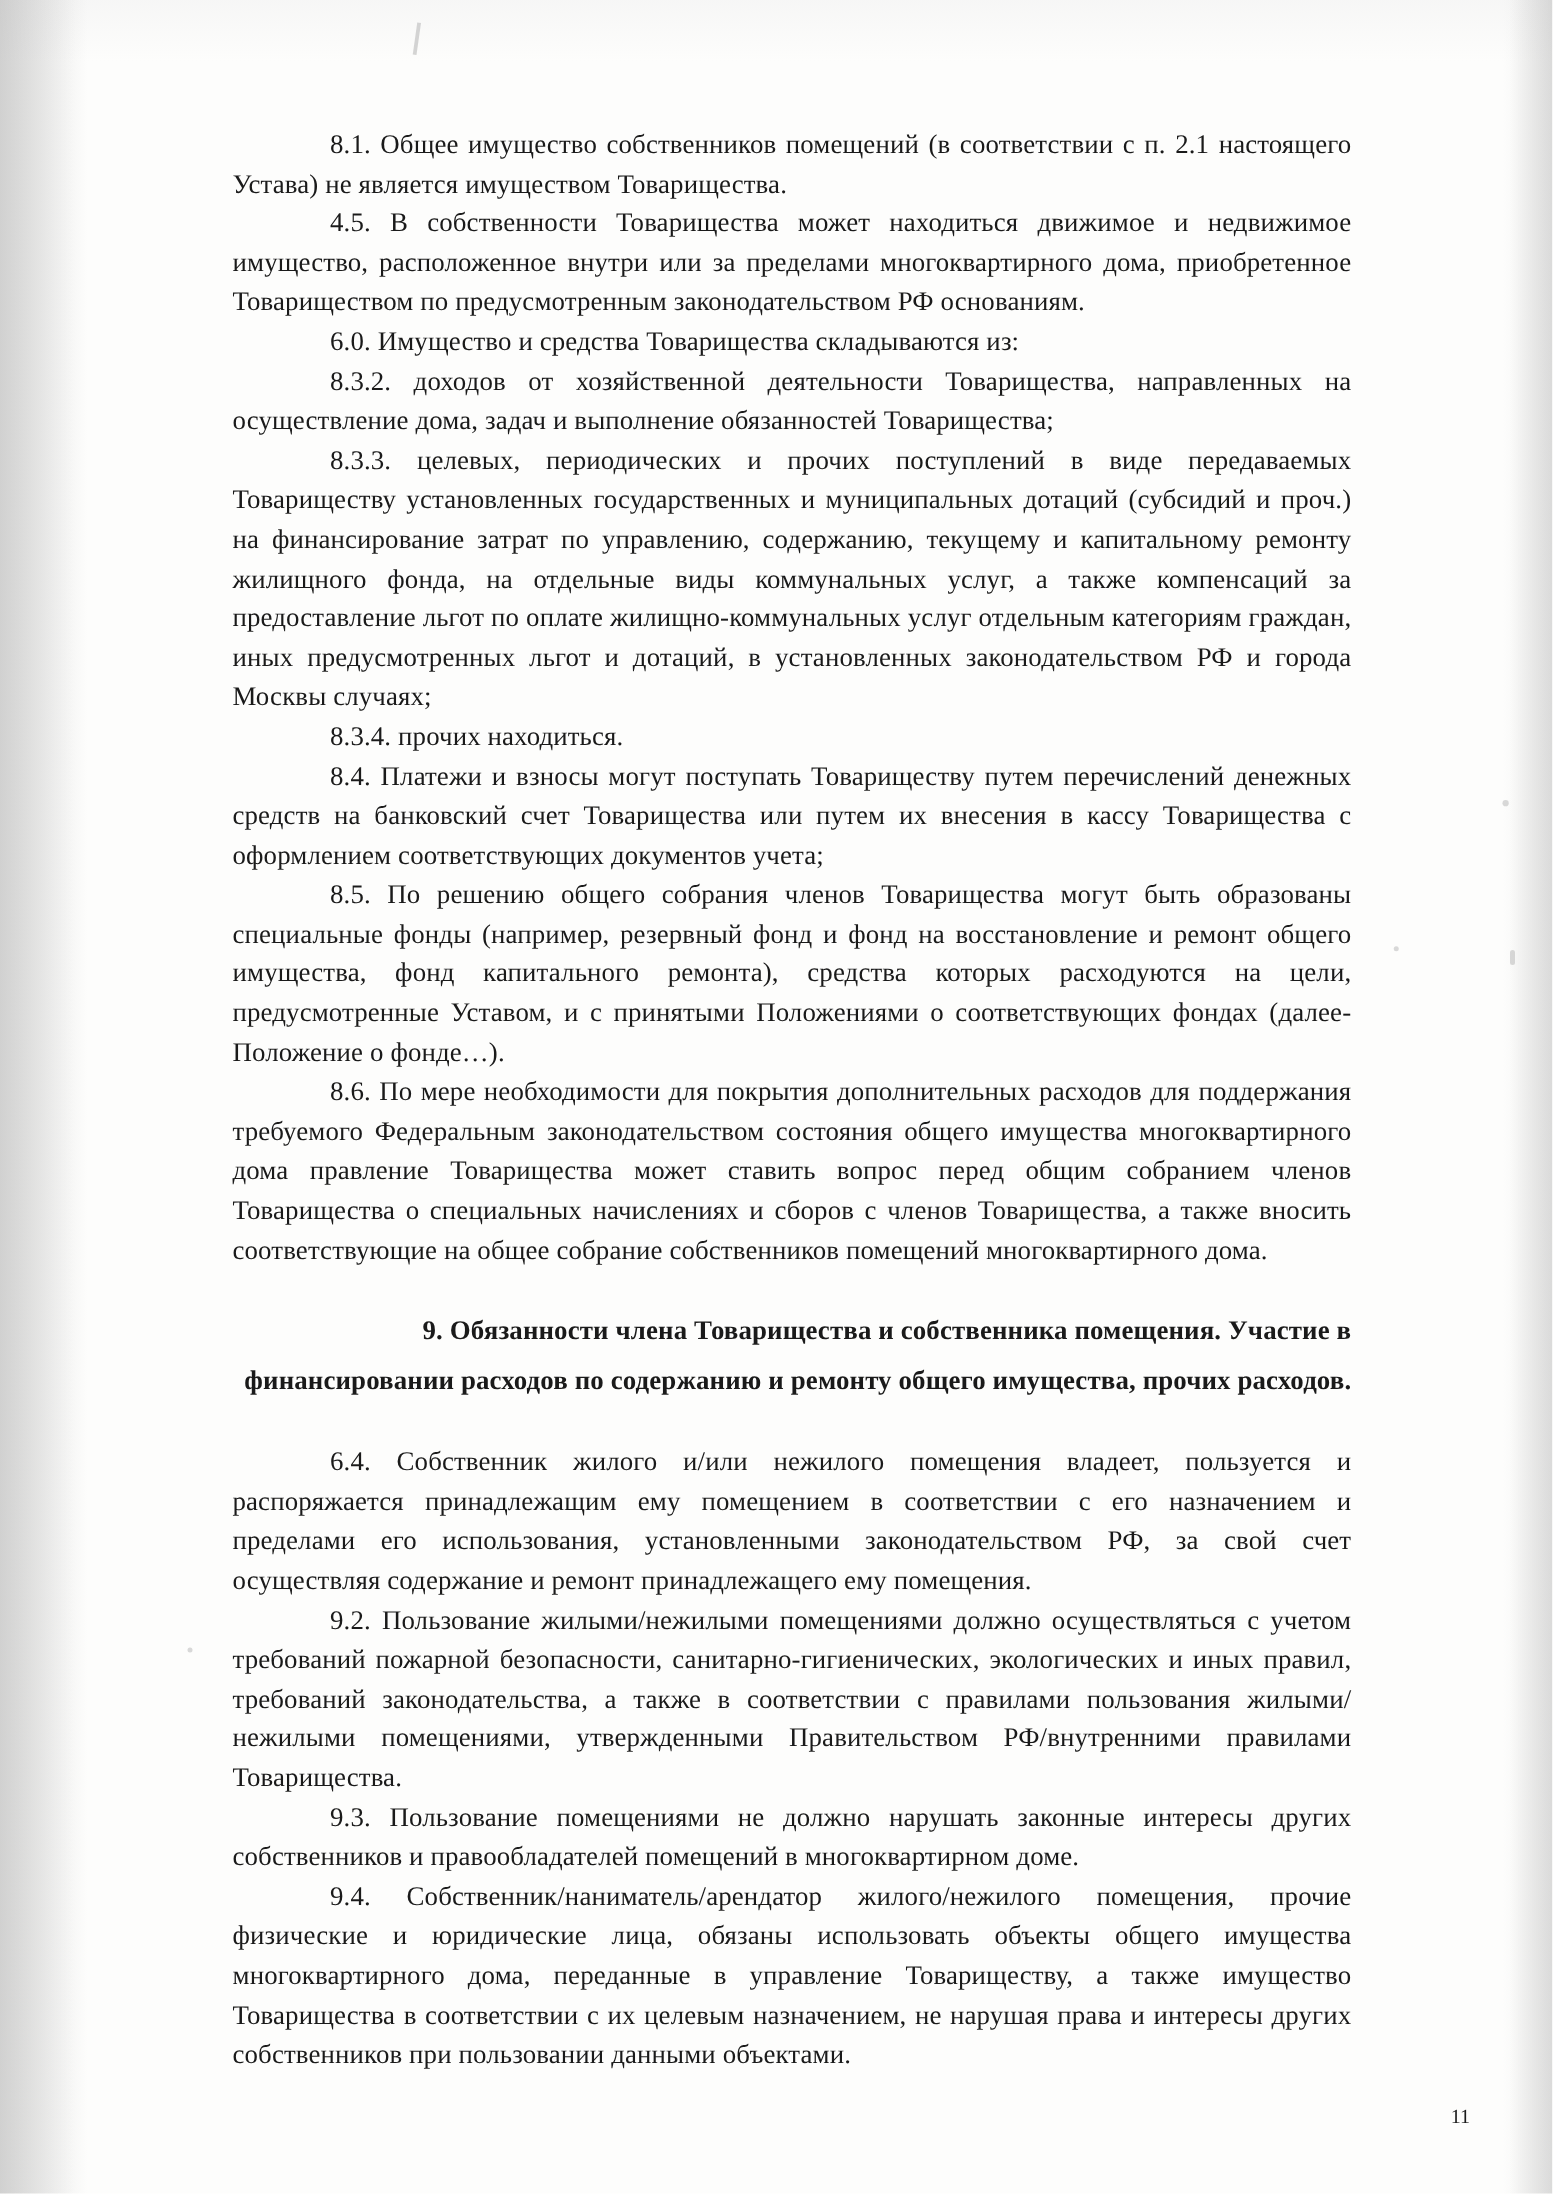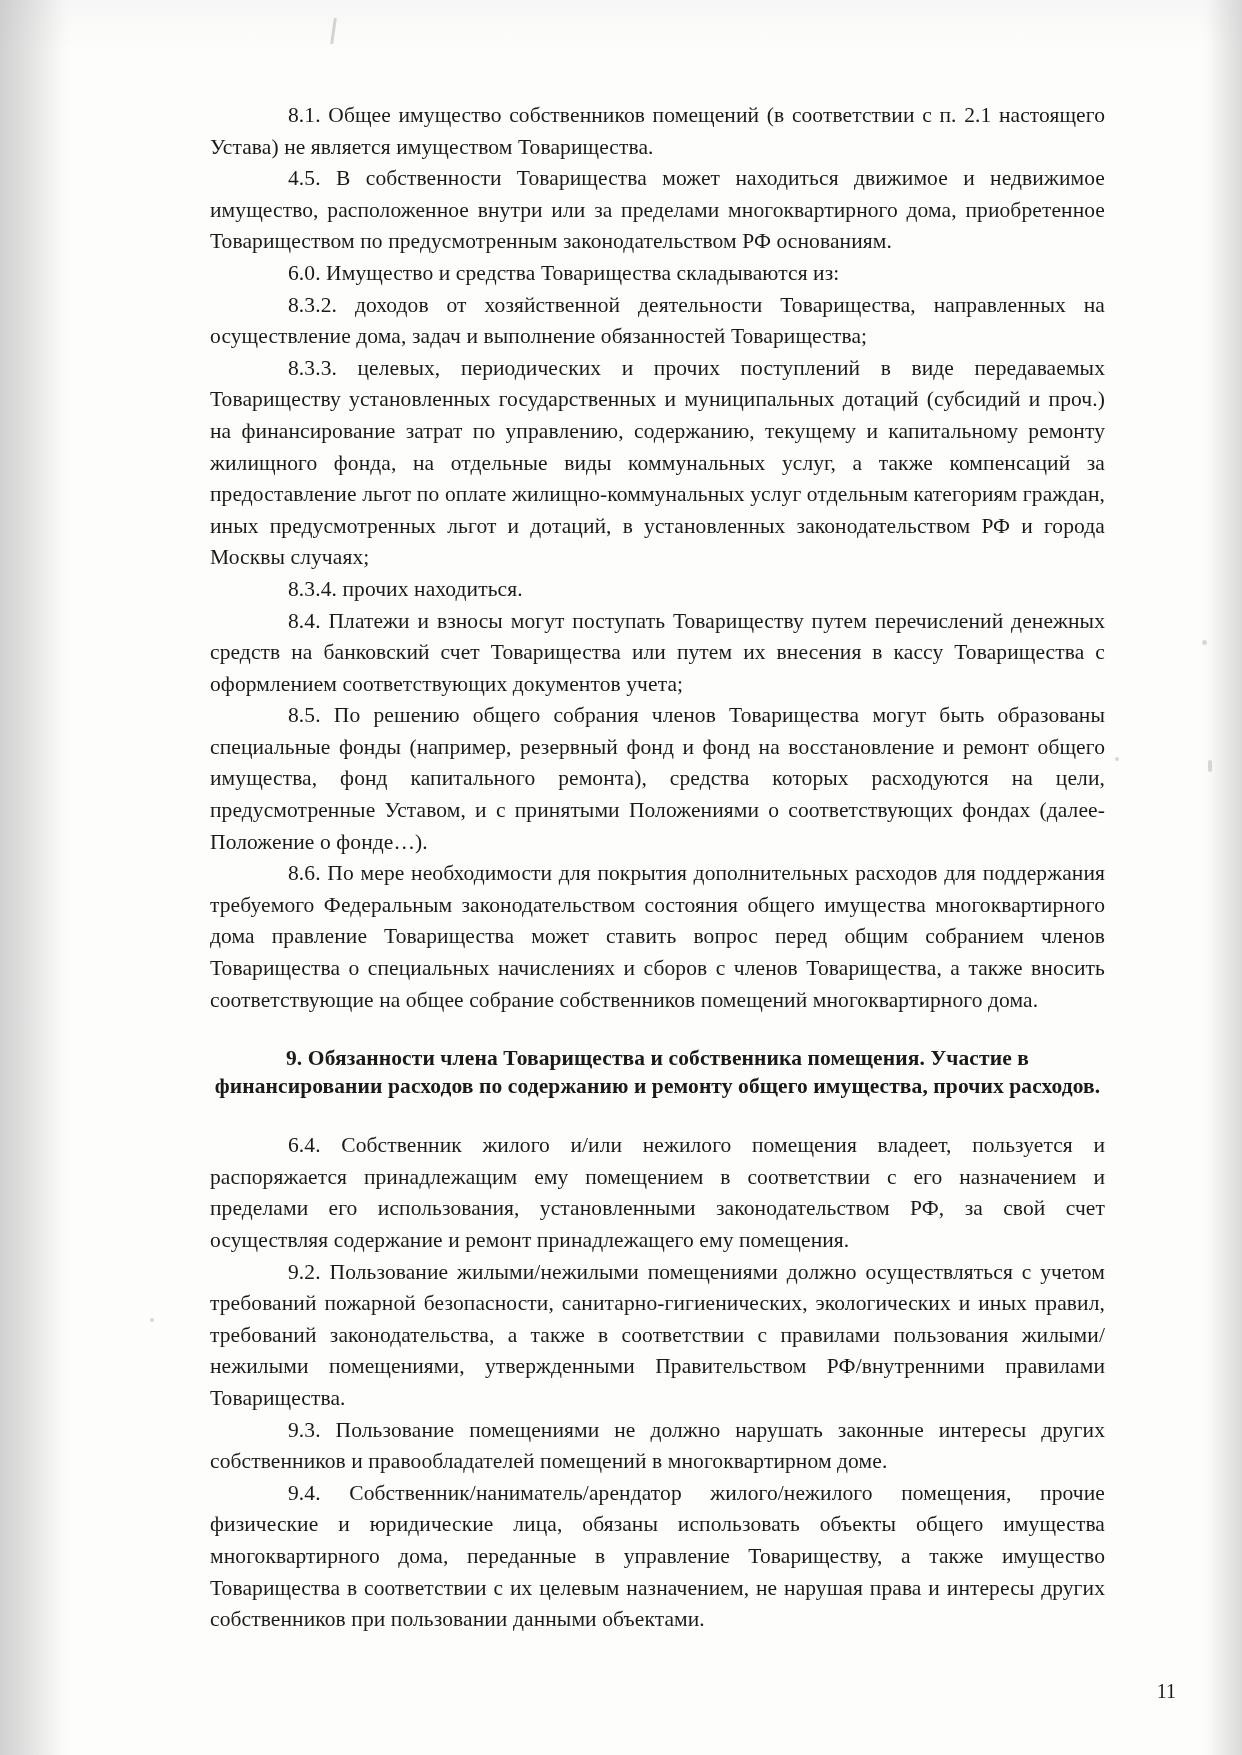--- a/index.html
+++ b/index.html
@@ -29,45 +29,44 @@
     position: absolute;
     background: #b9b9b9;
     border-radius: 50%;
     opacity: .55;
   }
   .doc-body {
     position: absolute;
     left: 186px;
     top: 100px;
     width: 895px;
-    margin-left: 24px;
   }
   p.para {
     margin: 0;
     text-align: justify;
     text-indent: 78px;
     font-size: 21.5px;
     line-height: 31.6px;
     letter-spacing: 0.1px;
   }
   h2.section-heading {
     margin: 0;
     font-size: 21.5px;
-    line-height: 28px;
+    line-height: 40px;
     font-weight: bold;
-    text-align: center;
+    text-align: right;
     letter-spacing: .1px;
   }
   .gap-before-heading { height: 28px; }
   .gap-after-heading { height: 30px; }
   .page-number {
     position: absolute;
     right: 66px;
     bottom: 52px;
-    font-size: 20px;
+    font-size: 16px;
     font-family: "Liberation Serif", serif;
     color: #1a1a1a;
   }
   .top-mark {
     position: absolute;
     left: 332px;
     top: 18px;
     width: 3px;
     height: 26px;
     background: #c9c9c9;

